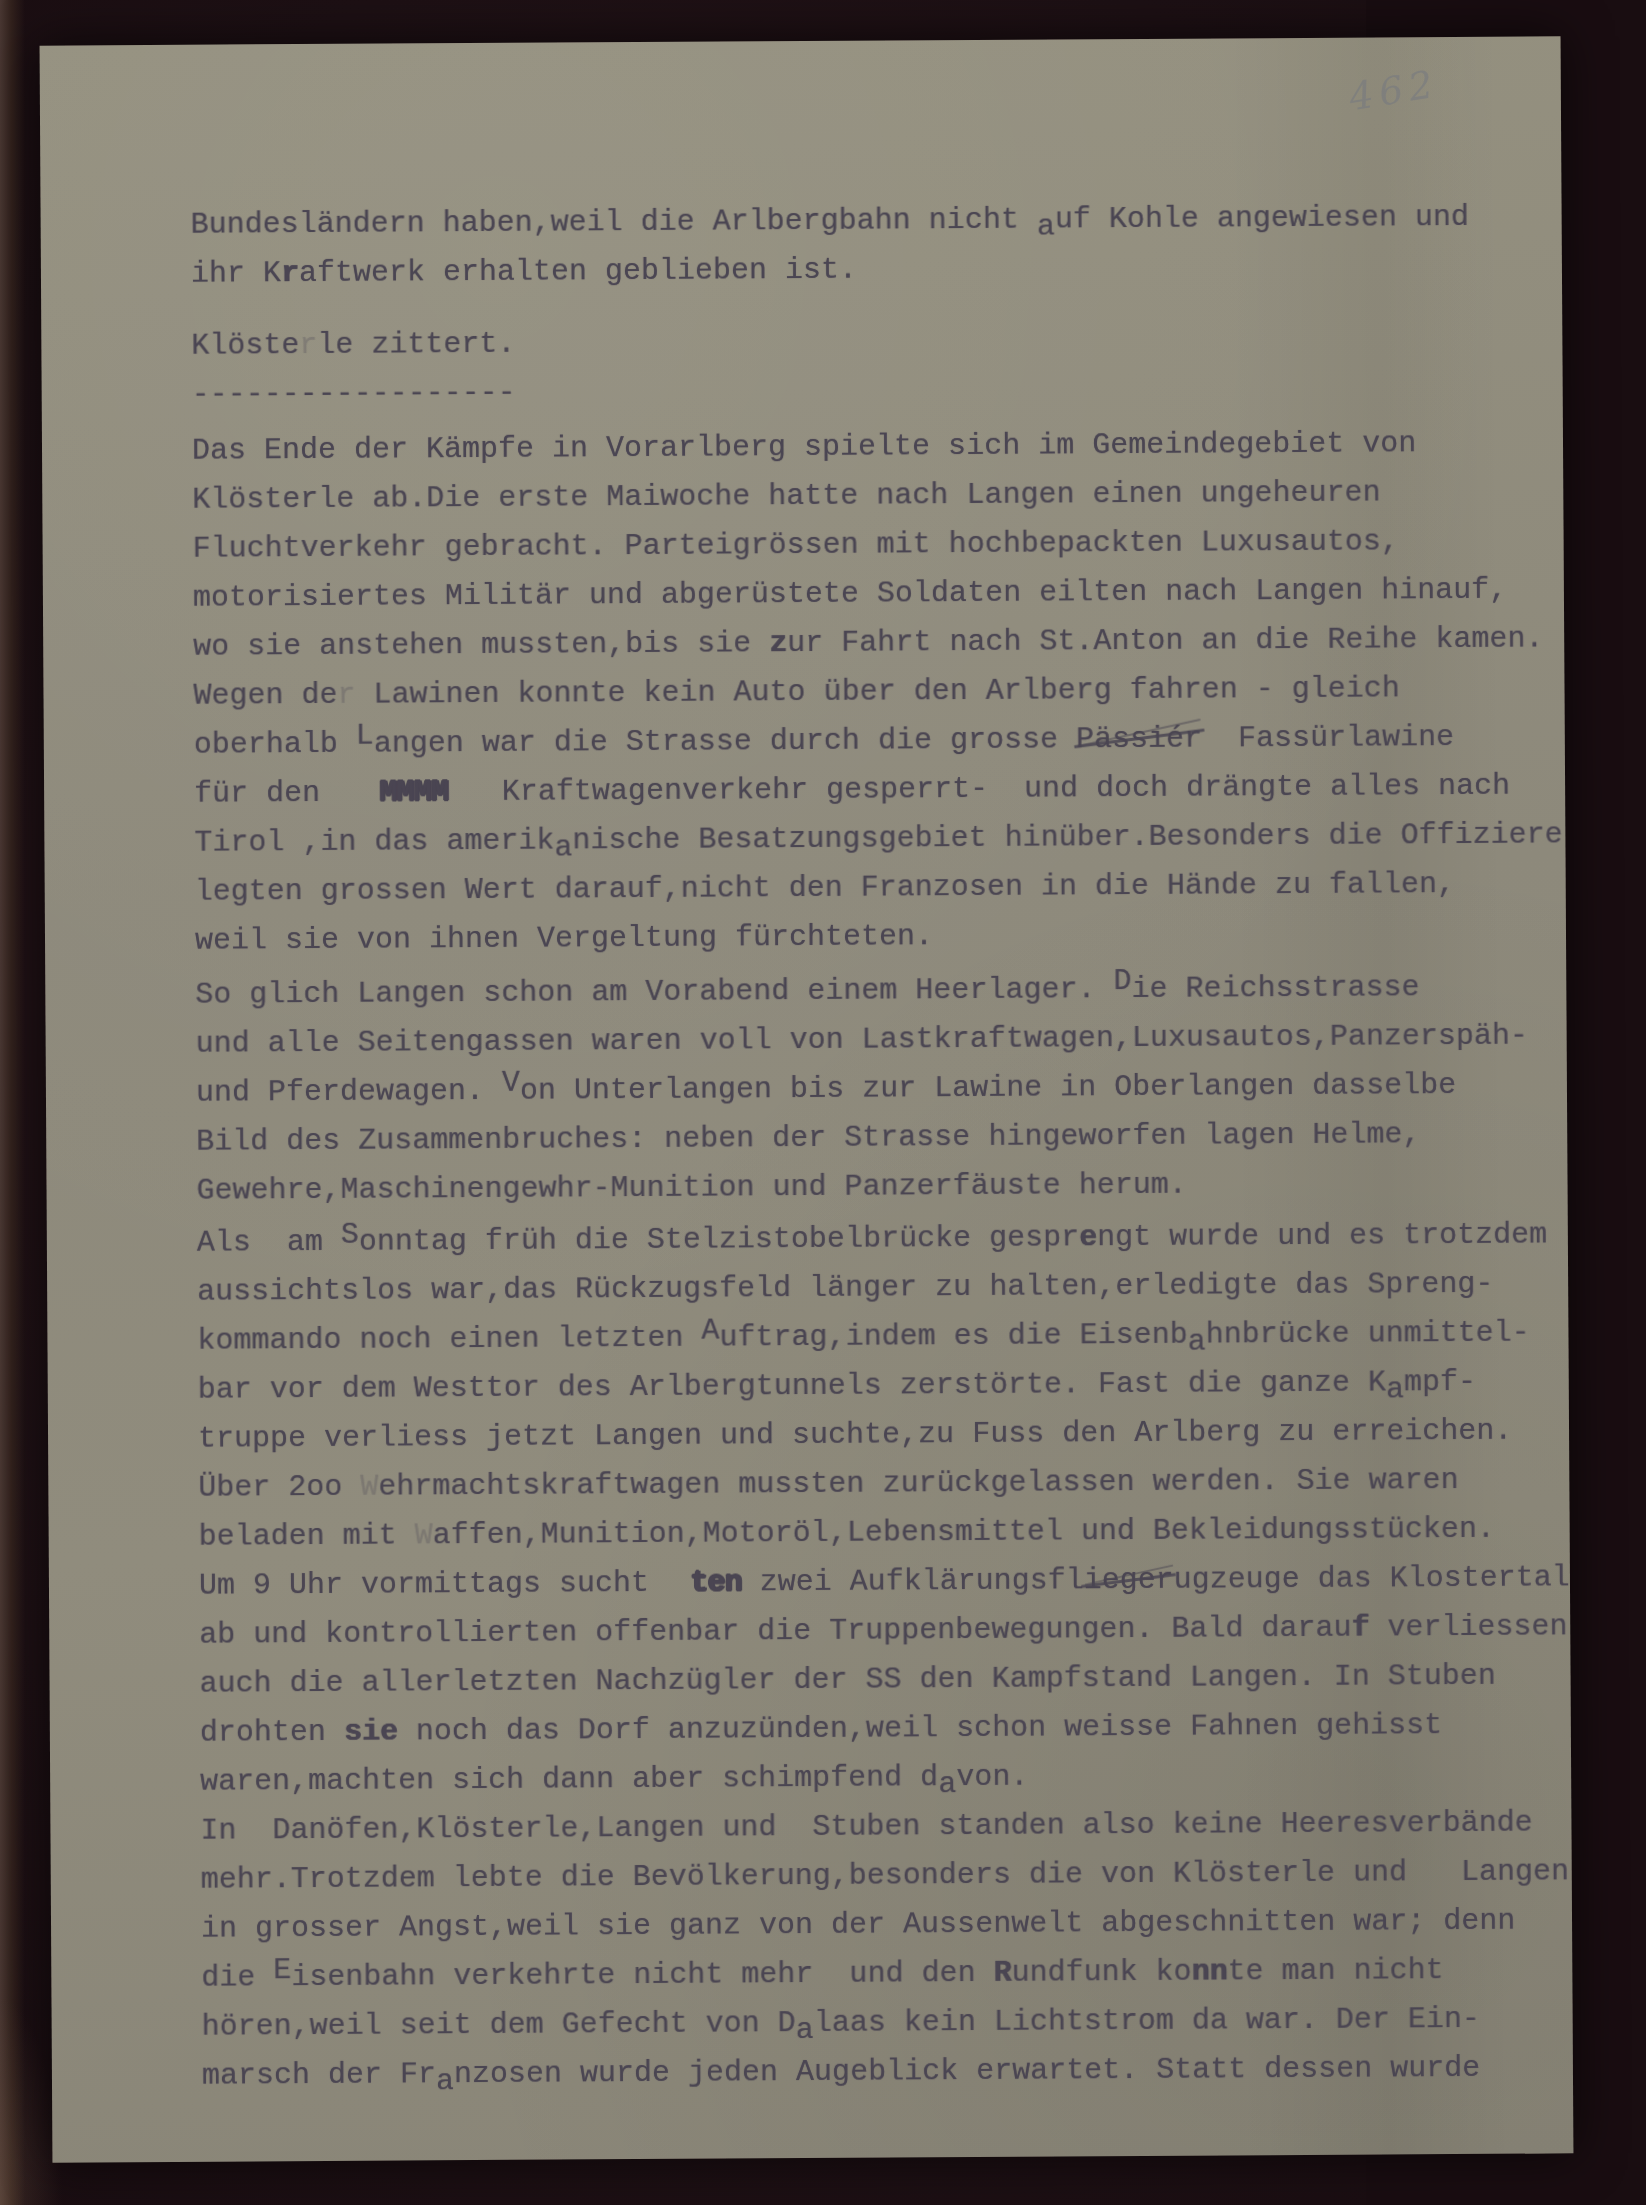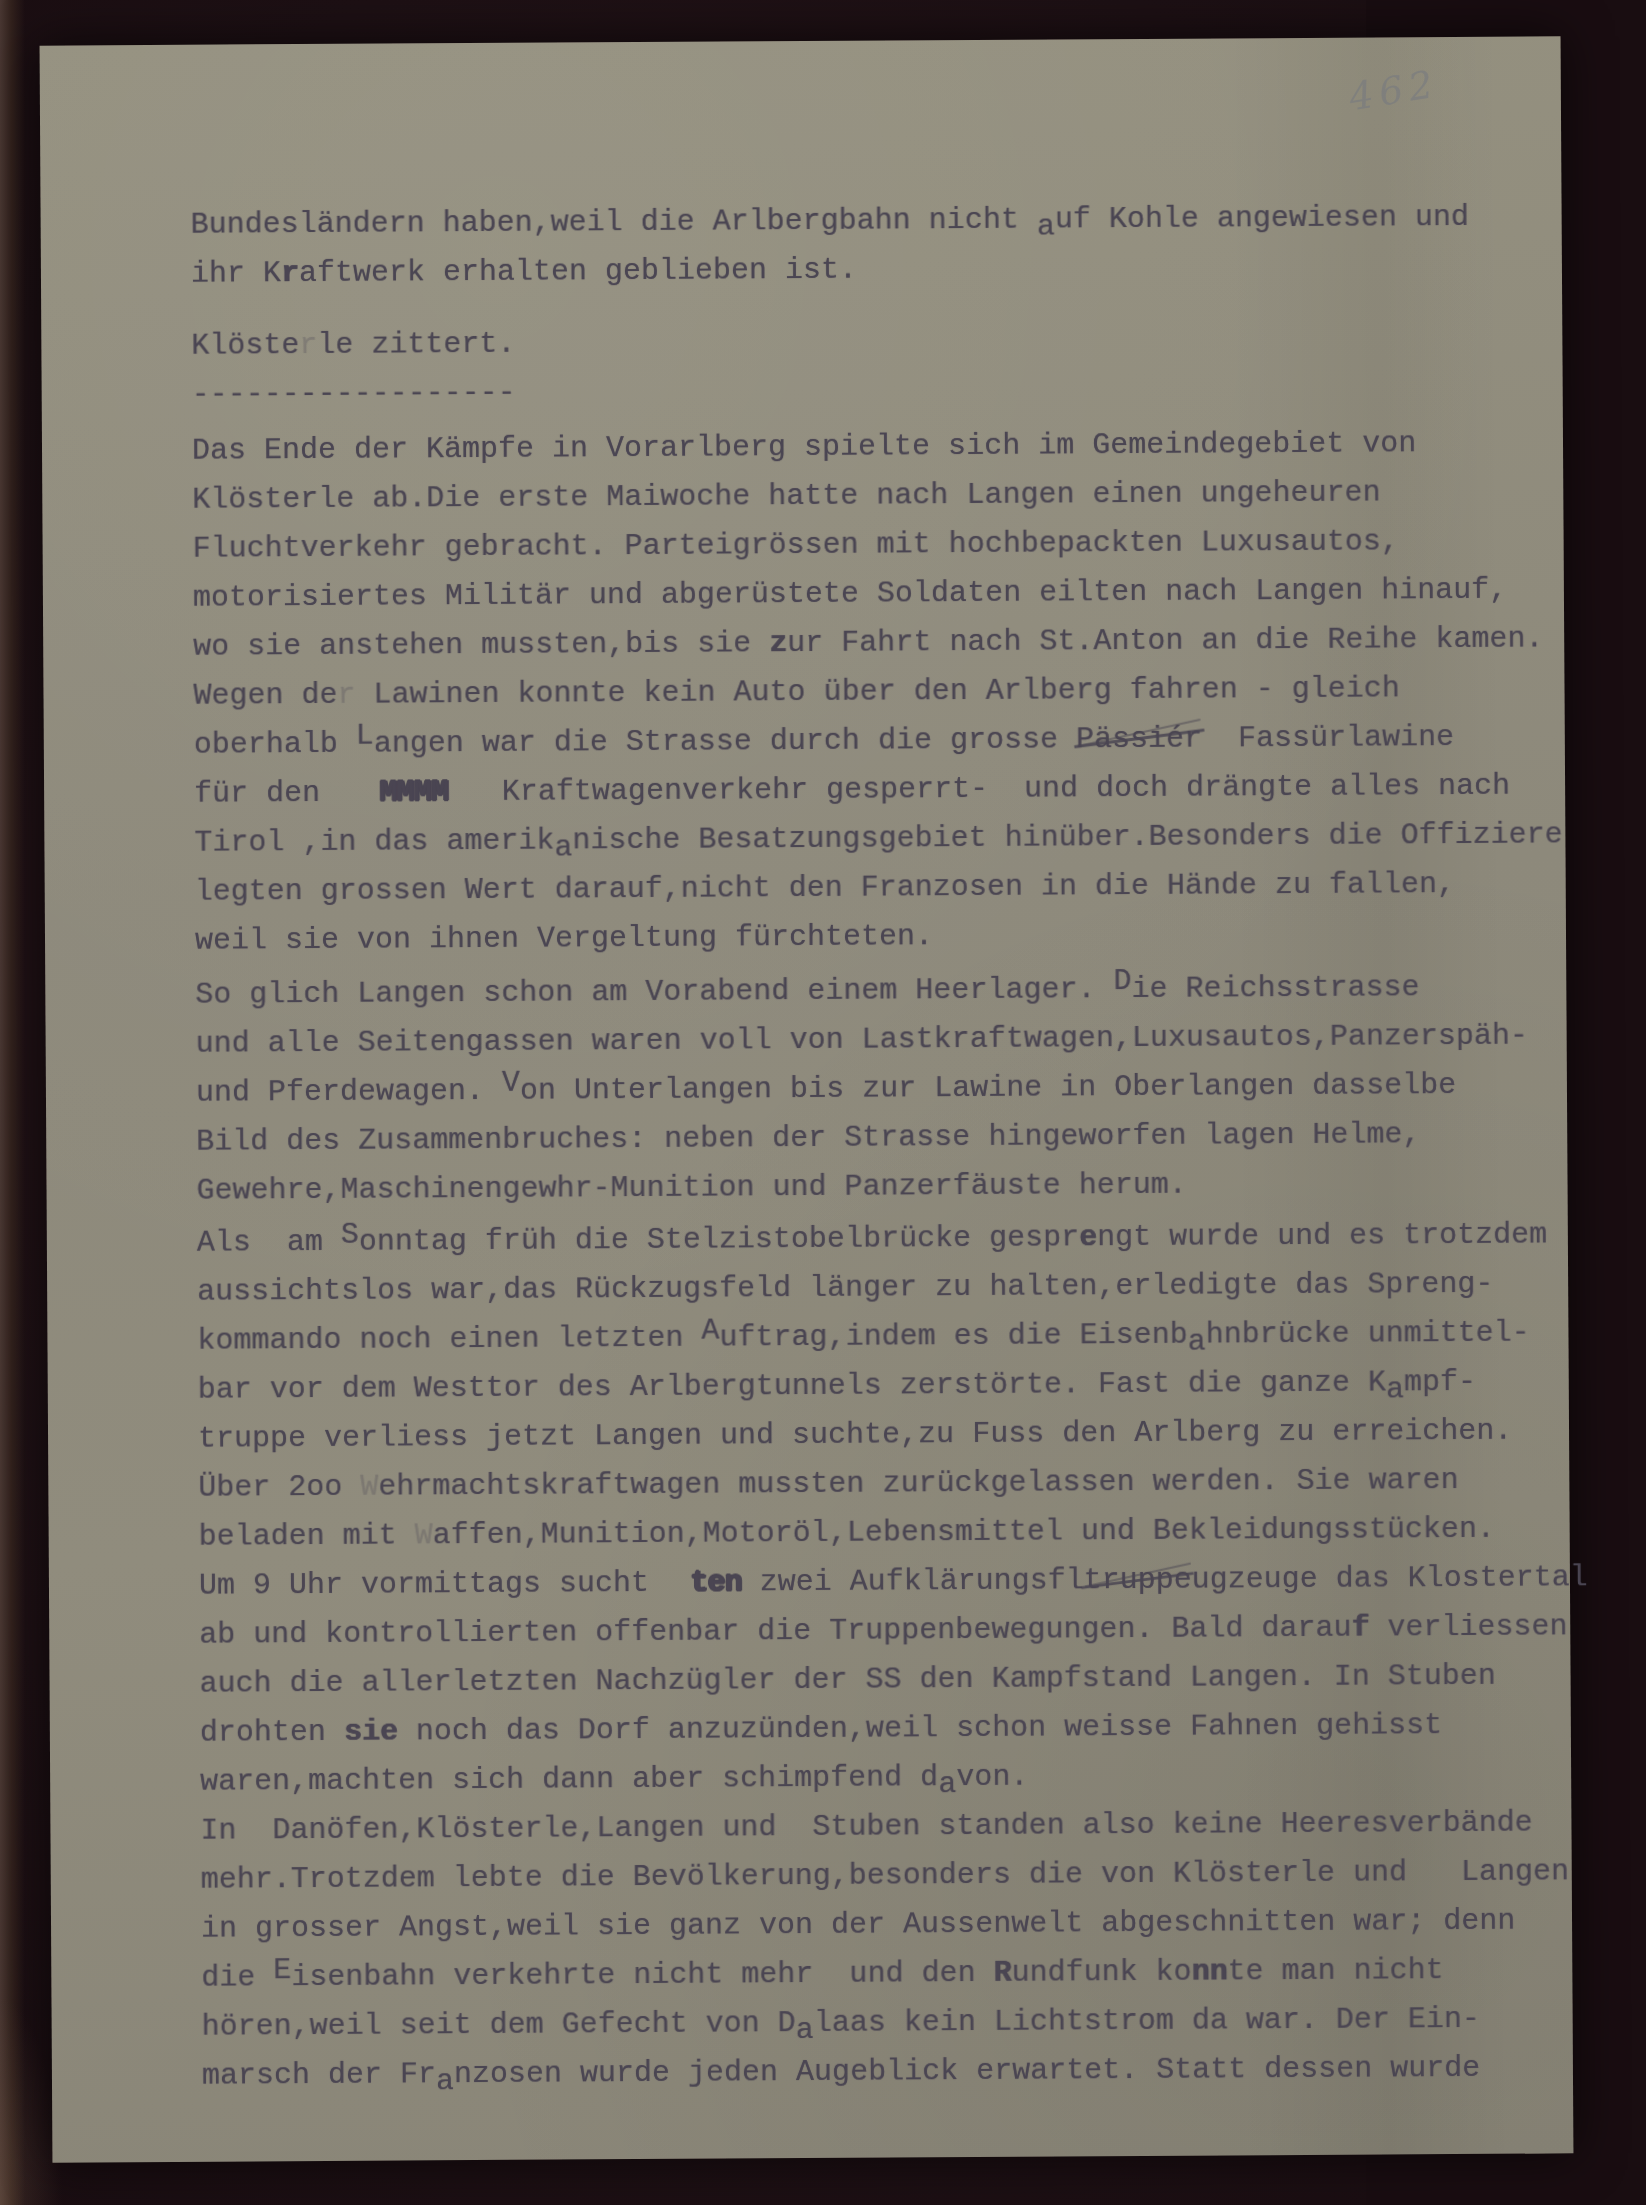--- a/index.html
+++ b/index.html
@@ -144,21 +144,21 @@
           <div class="line">Gewehre,Maschinengewhr-Munition und Panzerfäuste herum.</div>
         </div>
         <div class="para para-sprengung">
           <div class="line">Als  am <span class="raised">S</span>onntag früh die Stelzistobelbrücke gespr<span class="over">e</span>ngt wurde und es trotzdem</div>
           <div class="line">aussichtslos war,das Rückzugsfeld länger zu halten,erledigte das Spreng-</div>
           <div class="line">kommando noch einen letzten <span class="raised">A</span>uftrag,indem es die Eisenb<span class="low">a</span>hnbrücke unmittel-</div>
           <div class="line">bar vor dem Westtor des Arlbergtunnels zerstörte. Fast die ganze K<span class="low">a</span>mpf-</div>
           <div class="line">truppe verliess jetzt Langen und suchte,zu Fuss den Arlberg zu erreichen.</div>
           <div class="line">Über 2oo <span class="faint">W</span>ehrmachtskraftwagen mussten zurückgelassen werden. Sie waren</div>
           <div class="line">beladen mit <span class="faint">W</span>affen,Munition,Motoröl,Lebensmittel und Bekleidungsstücken.</div>
-          <div class="line">Um 9 Uhr vormittags sucht<span class="blackout">ten</span> zwei Aufklärungsfl<span class="struck">truppe</span>ugzeuge das Klostertal</div>
+          <div class="line">Um 9 Uhr vormittags sucht<span class="blackout">ten</span> zwei Aufklärungsfl<span class="struck">ieger</span>ugzeuge das Klostertal</div>
           <div class="line">ab und kontrollierten offenbar die Truppenbewegungen. Bald darau<span class="over">f</span> verliessen</div>
           <div class="line">auch die allerletzten Nachzügler der SS den Kampfstand Langen. In Stuben</div>
           <div class="line">drohten <span class="over">sie</span> noch das Dorf anzuzünden,weil schon weisse Fahnen gehisst</div>
           <div class="line">waren,machten sich dann aber schimpfend d<span class="low">a</span>von.</div>
         </div>
         <div class="para para-angst">
           <div class="line">In  Danöfen,Klösterle,Langen und  Stuben standen also keine Heeresverbände</div>
           <div class="line">mehr.Trotzdem lebte die Bevölkerung,besonders die von Klösterle und   Langen</div>
           <div class="line">in grosser Angst,weil sie ganz von der Aussenwelt abgeschnitten war; denn</div>
           <div class="line">die <span class="raised">E</span>isenbahn verkehrte nicht mehr  und den <span class="over">R</span>undfunk ko<span class="over">nn</span>te man nicht</div>

